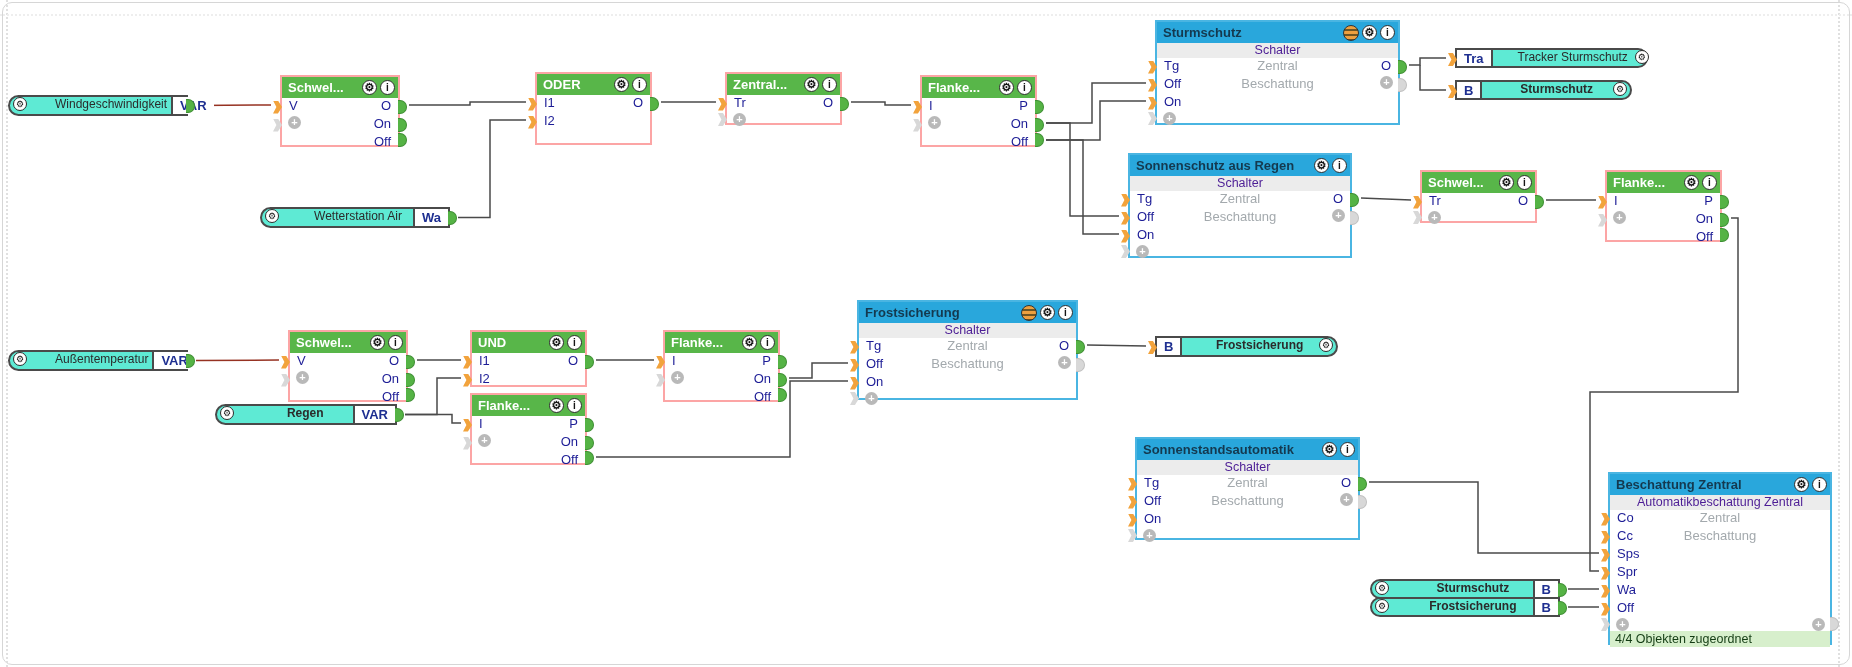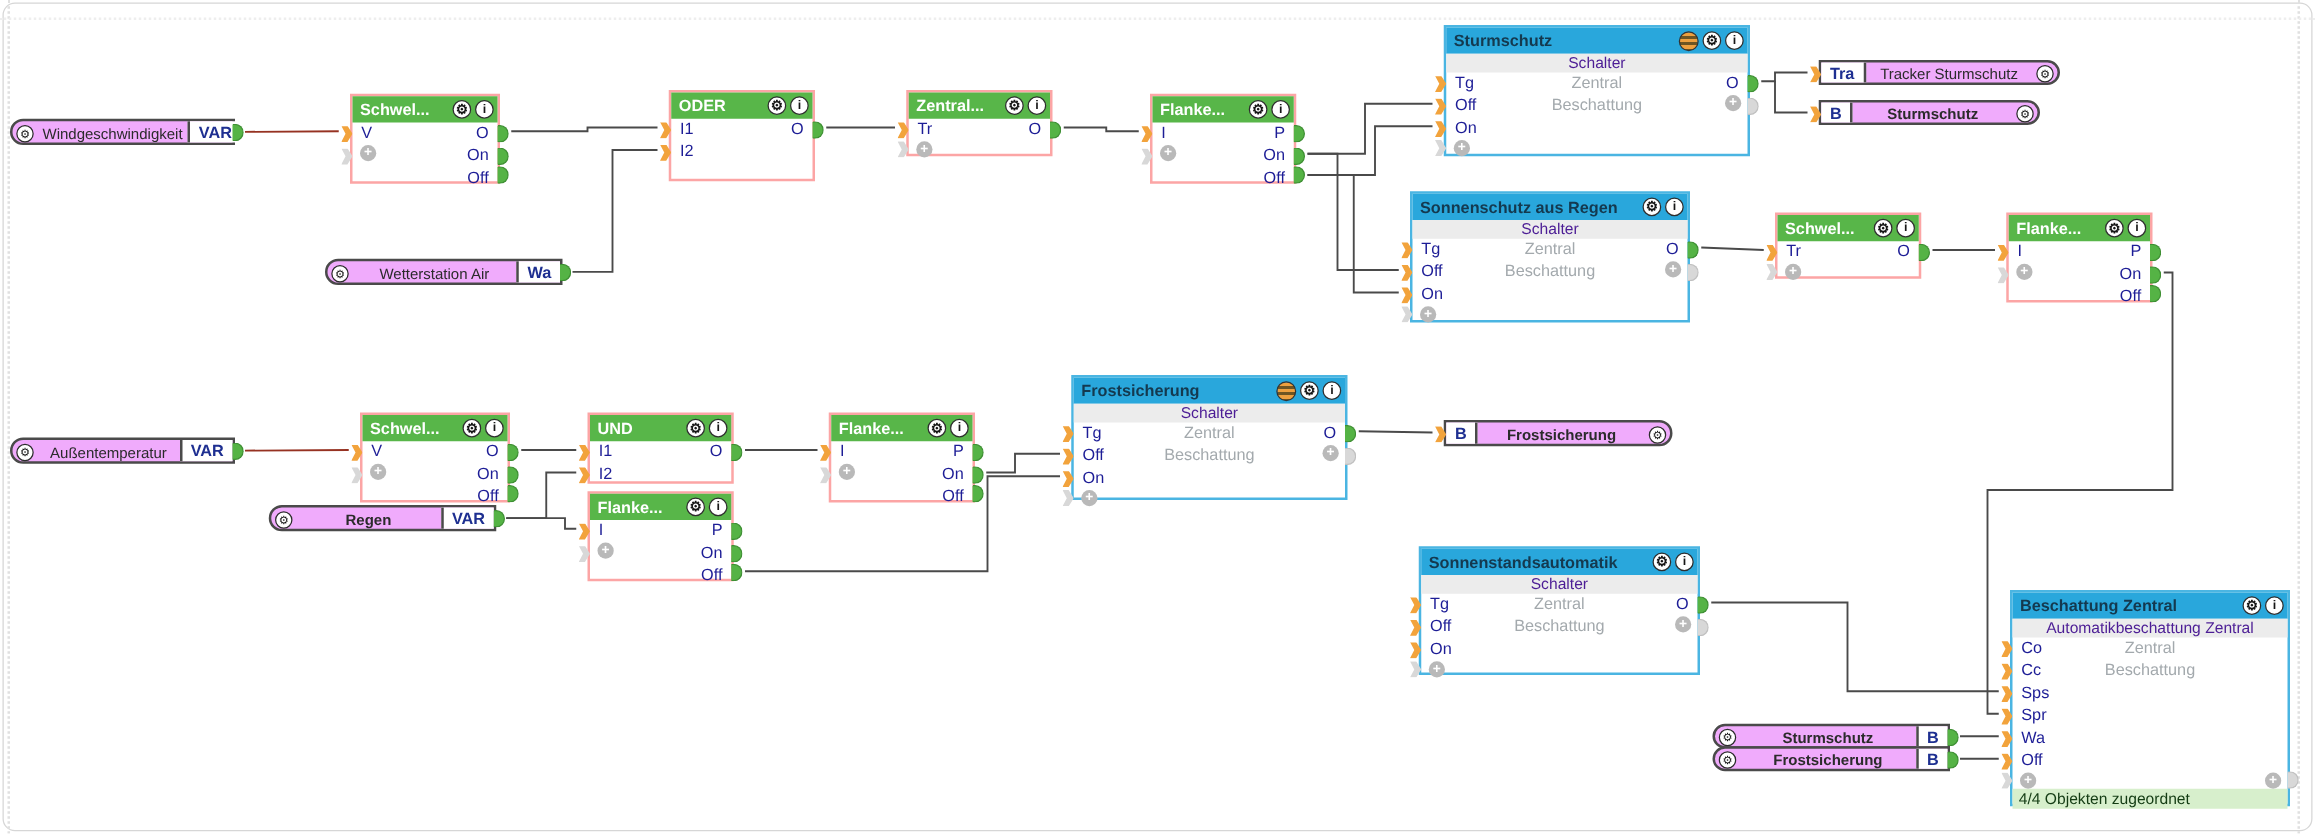--- a/index.html
+++ b/index.html
@@ -35,31 +35,31 @@
        clip-path:polygon(0 0,55% 0,100% 50%,55% 100%,0 100%,38% 50%);}
   .cin.gray{background:#d8d8d8;}
   .cout{position:absolute;right:-9px;top:2px;width:9px;height:14px;background:#55b345;border:1px solid #3e8f33;border-left:none;
         border-radius:0 8px 8px 0;box-sizing:border-box;}
   .cout.gray{background:#d8d8d8;border-color:#c0c0c0;}
   .plusc{width:13px;height:13px;min-width:13px;border-radius:50%;background:#b9b9b9;color:#fff;font-weight:bold;font-size:11px;
          display:inline-flex;align-items:center;justify-content:center;margin-left:6px;line-height:1;}
   .plusc.r{margin-left:auto;margin-right:5px;}
 
   
-  .pill{position:absolute;display:flex;align-items:flex-end;background:#f0abfc;border:2px solid #4a4a4a;box-sizing:border-box;
+  .pill{position:absolute;display:flex;align-items:flex-start;background:#5eead4;border:2px solid #4a4a4a;box-sizing:border-box;
         font-size:12px;color:#2b2b2b;z-index:2;}
   .pill.inpill{border-radius:11px 0 0 11px;}
   .pill.outpill{border-radius:0 11px 11px 0;}
   .gearc{width:14px;height:14px;min-width:14px;border-radius:50%;border:1.5px solid #2c2c2c;background:#fff;display:flex;
          align-items:center;justify-content:center;font-size:9px;color:#111;margin:0 3px;box-sizing:border-box;}
   .tag{align-self:stretch;display:flex;align-items:center;justify-content:center;background:#fff;font-weight:bold;color:#1e2f91;
        font-size:13px;padding:0 7px;white-space:nowrap;}
   .inpill .tag{border-left:2px solid #4a4a4a;}
   .outpill .tag{border-right:2px solid #4a4a4a;}
-  .nm{flex:1;text-align:center;padding:0 4px;white-space:nowrap;}
+  .nm{flex:1;text-align:center;padding:0 4px;white-space:nowrap;margin-left:21px;}
   .nm.b{font-weight:bold;}
   .pout{position:absolute;right:-9px;top:2px;width:9px;height:14px;background:#55b345;border:1px solid #3e8f33;border-left:none;
         border-radius:0 8px 8px 0;box-sizing:border-box;}
   .pin{position:absolute;left:-9px;top:3px;width:9px;height:13px;background:#f2a33c;
        clip-path:polygon(0 0,55% 0,100% 50%,55% 100%,0 100%,38% 50%);}
 </style>
 </head>
 <body>
 
 <div id="stage">

